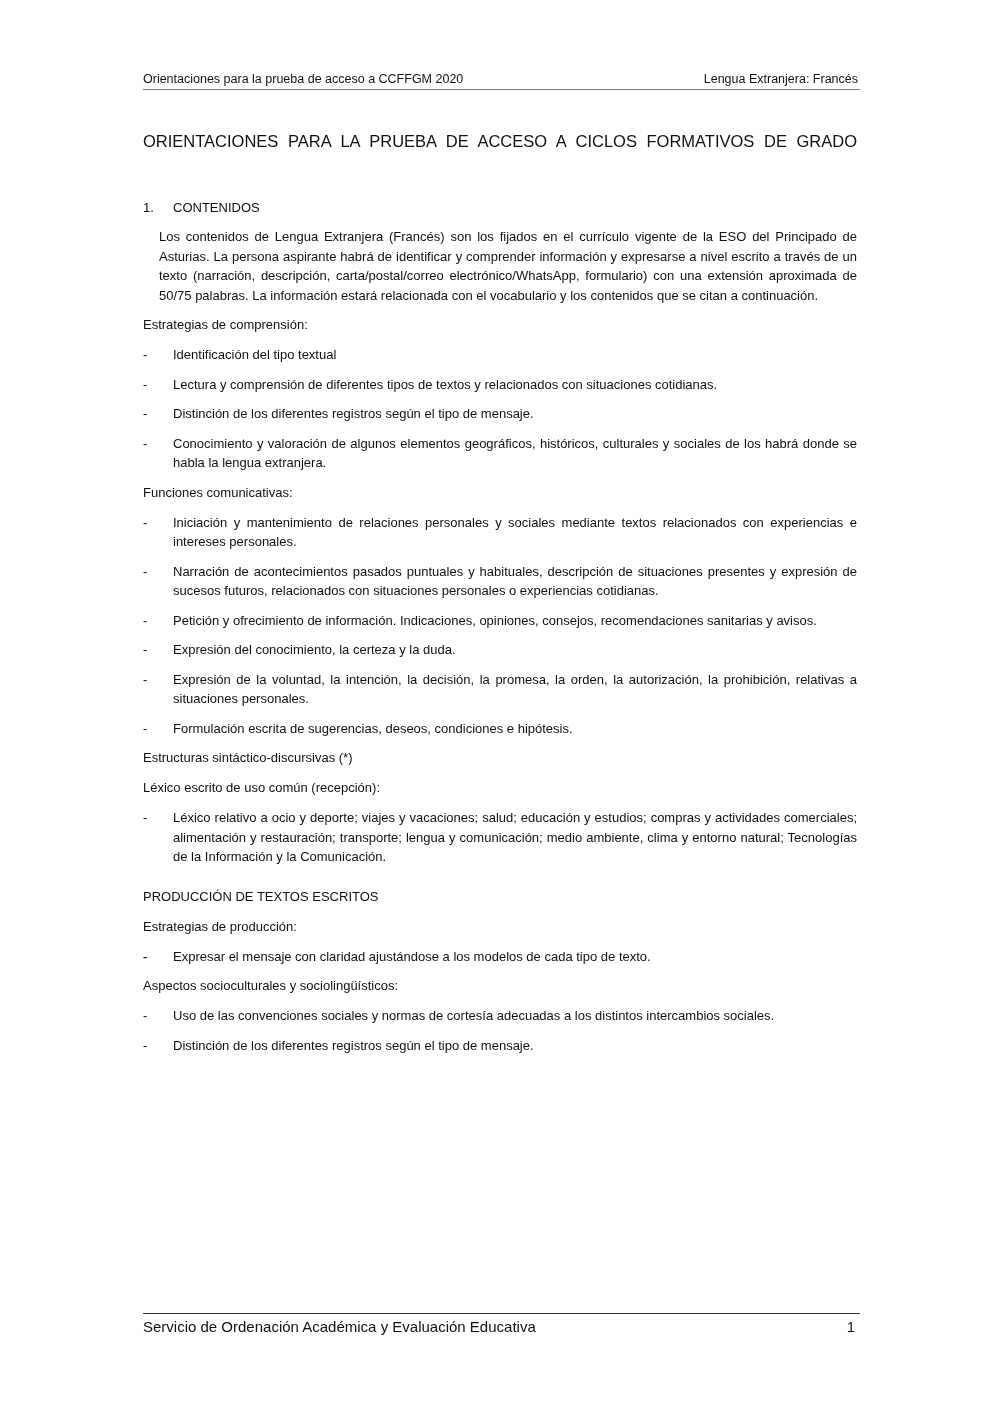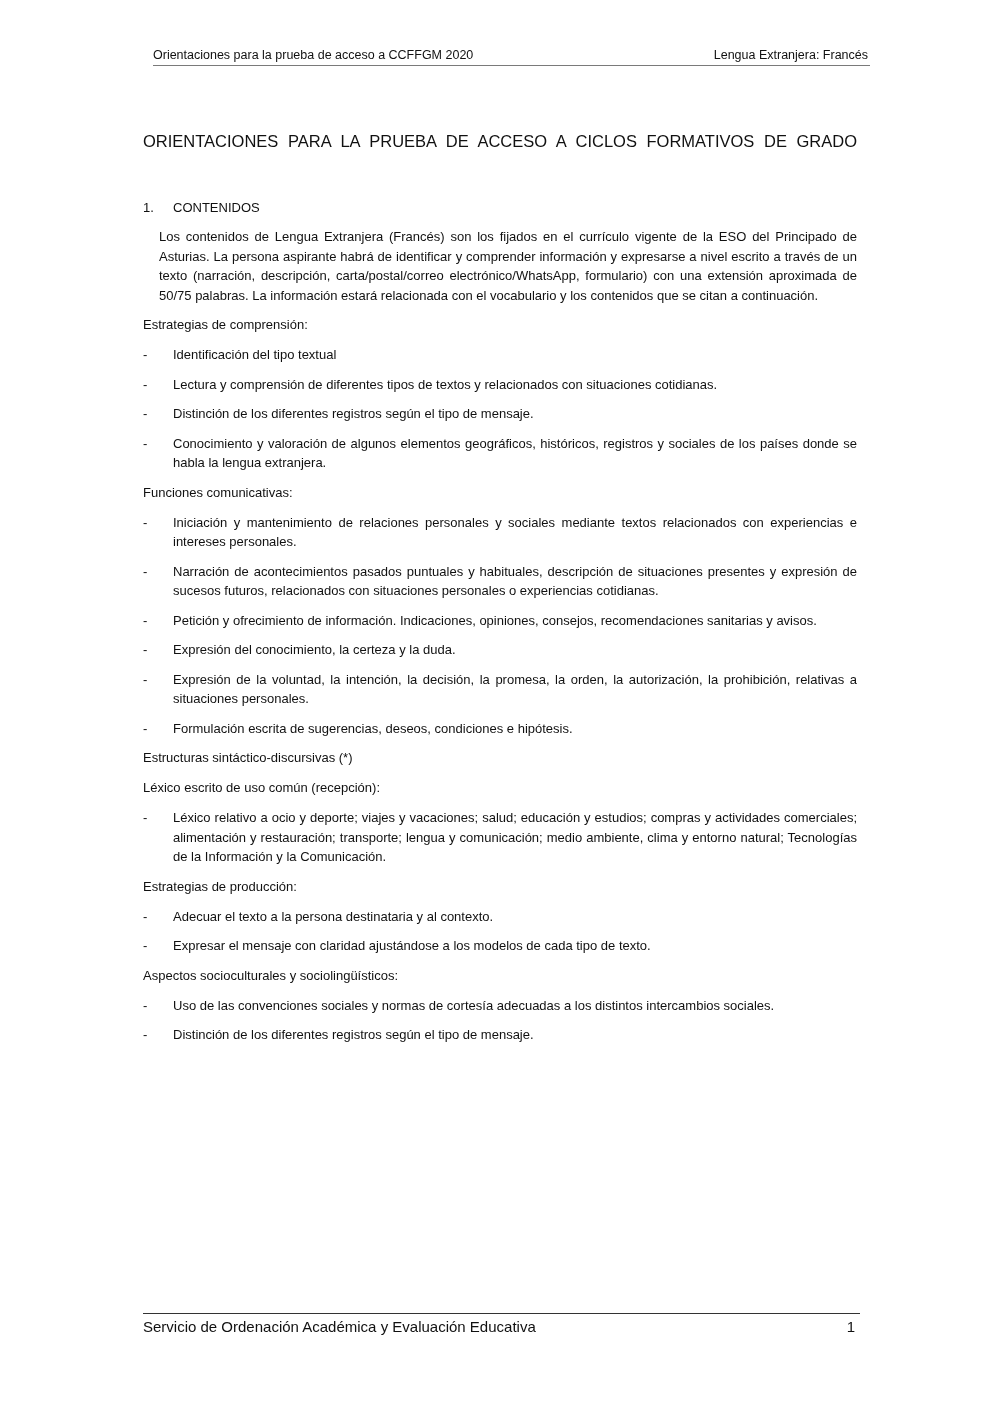--- a/index.html
+++ b/index.html
@@ -1,19 +1,19 @@
 <!DOCTYPE html>
 <html><head>
 <meta charset="utf-8">
 <style>
   html, body { margin: 0; padding: 0; background: #ffffff; }
   body { width: 1000px; height: 1414px; position: relative; overflow: hidden;
          font-family: "Liberation Sans", sans-serif; color: #111; }
-  .header { position: absolute; left: 143px; top: 46px; width: 717px; height: 19px;
-            border-bottom: 1.5px solid #7a7a7a; font-size: 12.5px; margin-left: 10px; }
+  .header { position: absolute; left: 143px; top: 70px; width: 717px; height: 19px;
+            border-bottom: 1.5px solid #7a7a7a; font-size: 12.5px; }
   .header .left { position: absolute; left: 0; top: 2px; }
   .header .right { position: absolute; right: 2px; top: 2px; }
   .title { position: absolute; left: 143px; top: 126px; width: 714px; font-size: 16.5px;
            line-height: 30px; text-align: justify; text-align-last: left; }
   .title .line1 { display: block; text-align: justify; text-align-last: justify; }
   .content { position: absolute; left: 143px; top: 198px; width: 714px; font-size: 13px; }
   .sec-heading { margin: 0; line-height: 20px; }
   .sec-heading .num { display: inline-block; width: 30px; }
   .para { margin: 9px 0 0 16px; line-height: 19.5px; text-align: justify; }
   .subsec { margin: 20px 0 0 0; line-height: 20px; }
@@ -43,42 +43,43 @@
   <p class="sec-heading">
     <span class="num">1.</span><span>CONTENIDOS</span>
   </p>
   <p class="para">Los contenidos de Lengua Extranjera (Francés) son los fijados en el  currículo vigente de la ESO del Principado de Asturias. La persona aspirante habrá de identificar y comprender información y expresarse a nivel escrito a través de un texto (narración, descripción, carta/postal/correo electrónico/WhatsApp, formulario) con una extensión aproximada de 50/75 palabras. La información estará relacionada con el vocabulario y los contenidos que se citan a continuación.</p>
 
   <p class="label">Estrategias de comprensión:</p>
   <ul class="dash">
     <li><span class="dash-mark">-</span><span>Identificación del tipo textual</span></li>
     <li><span class="dash-mark">-</span><span>Lectura y comprensión de diferentes tipos de textos y relacionados con situaciones cotidianas.</span></li>
     <li><span class="dash-mark">-</span><span>Distinción de los diferentes registros según el tipo de mensaje.</span></li>
-    <li><span class="dash-mark">-</span><span>Conocimiento y valoración de algunos elementos geográficos, históricos, registros y sociales de los países donde se habla la lengua extranjera.</span></li>
+    <li><span class="dash-mark">-</span><span>Conocimiento y valoración de algunos elementos geográficos, históricos, culturales y sociales de los habrá donde se habla la lengua extranjera.</span></li>
   </ul>
 
   <p class="label">Funciones comunicativas:</p>
   <ul class="dash">
     <li><span class="dash-mark">-</span><span>Iniciación y mantenimiento de relaciones personales y sociales mediante textos relacionados con experiencias e intereses personales.</span></li>
     <li><span class="dash-mark">-</span><span>Narración de acontecimientos pasados puntuales y habituales, descripción de situaciones presentes y expresión de sucesos futuros, relacionados con situaciones personales o experiencias cotidianas.</span></li>
     <li><span class="dash-mark">-</span><span>Petición y ofrecimiento de información. Indicaciones, opiniones, consejos, recomendaciones sanitarias y avisos.</span></li>
     <li><span class="dash-mark">-</span><span>Expresión del conocimiento, la certeza y la duda.</span></li>
     <li><span class="dash-mark">-</span><span>Expresión de la voluntad, la intención, la decisión, la promesa, la orden, la autorización, la prohibición, relativas a situaciones personales.</span></li>
     <li><span class="dash-mark">-</span><span>Formulación escrita de sugerencias, deseos, condiciones e hipótesis.</span></li>
   </ul>
 
   <p class="label">Estructuras sintáctico-discursivas (*)</p>
   <p class="label">Léxico escrito de uso común (recepción):</p>
   <ul class="dash">
     <li><span class="dash-mark">-</span><span>Léxico relativo a ocio y deporte; viajes y vacaciones; salud; educación y estudios; compras y actividades comerciales; alimentación y restauración; transporte; lengua y comunicación; medio ambiente, clima y entorno natural; Tecnologías de la Información y la Comunicación.</span></li>
   </ul>
 
+  <p class="subsec">PRODUCCIÓN DE TEXTOS ESCRITOS</p>
   <p class="label">Estrategias de producción:</p>
   <ul class="dash">
-    <li><span class="dash-mark">-</span><span>Adecuar el texto a la persona destinataria y al contexto.</span></li>
+    <li><span class="dash-mark">-</span></li>
     <li><span class="dash-mark">-</span><span>Expresar el mensaje con claridad ajustándose a los modelos de cada tipo de texto.</span></li>
   </ul>
 
   <p class="label">Aspectos socioculturales y sociolingüísticos:</p>
   <ul class="dash">
     <li><span class="dash-mark">-</span><span>Uso de las convenciones sociales y normas de cortesía adecuadas a los distintos intercambios sociales.</span></li>
     <li><span class="dash-mark">-</span><span>Distinción de los diferentes registros según el tipo de mensaje.</span></li>
   </ul>
 </div>
 

